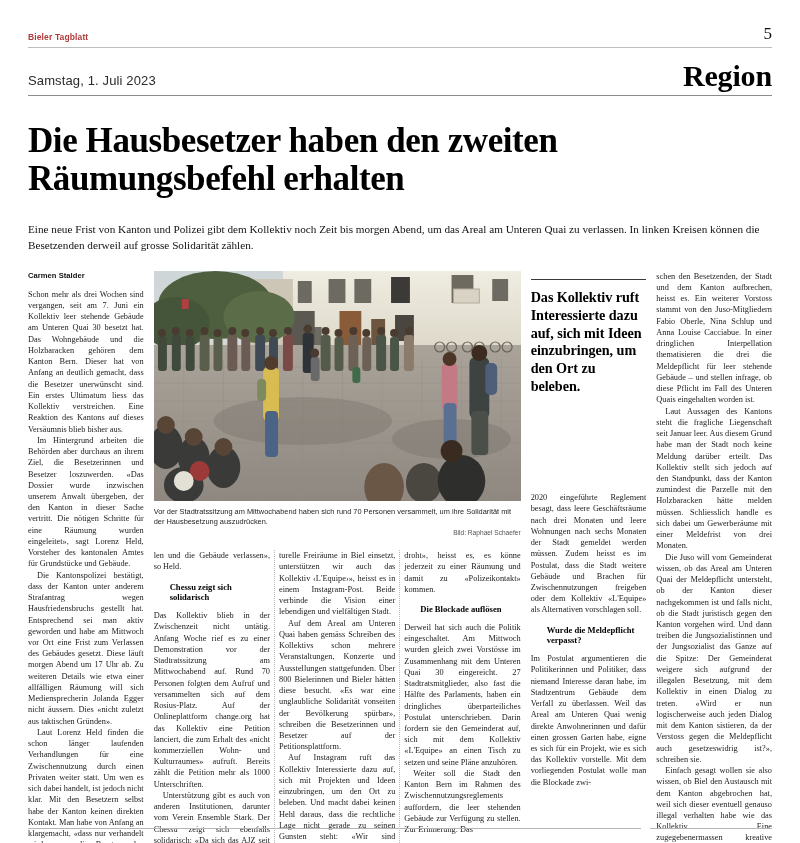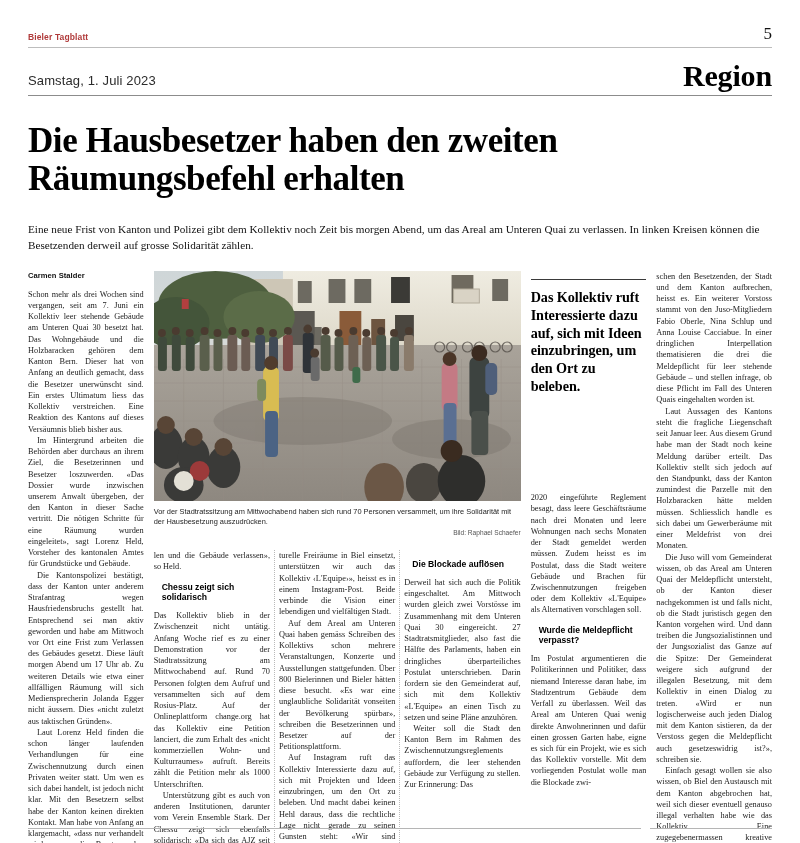--- a/index.html
+++ b/index.html
@@ -98,25 +98,25 @@
     line-height: 1.355;
     text-align: justify;
     margin: 0;
     color: #1b1b1b;
     hyphens: auto;
     -webkit-hyphens: auto;
   }
   p.body + p.body { text-indent: 9px; }
 
   h3.subhead {
-    font-family: Liberation Sans, sans-serif;
+    font-family: Liberation Serif, serif;
     font-weight: 700;
     font-size: 8.6px;
     line-height: 1.25;
-    margin: 9px 0 7px 8px;
+    margin: 9px 0 7px 16px;
     color: #000;
   }
 
   
   .photo-block { grid-column: 2 / span 3; }
   .photo {
     width: 100%; height: 230px;
     position: relative; overflow: hidden;
     background: linear-gradient(#b9c8d2, #9fb0ba);
   }
@@ -374,20 +374,21 @@
           <p class="body">Unterstützung gibt es auch von anderen Institutionen, darunter vom Verein Ensemble Stark. Der Chessu zeigt sich ebenfalls solidarisch: «Da sich das AJZ seit jeher für soziokul-</p>
         </div>
 
         <div class="photo-col">
           <p class="body">turelle Freiräume in Biel einsetzt, unterstützen wir auch das Kollektiv ‹L'Equipe›», heisst es in einem Instagram-Post. Beide verbinde die Vision einer lebendigen und vielfältigen Stadt.</p>
           <p class="body">Auf dem Areal am Unteren Quai haben gemäss Schreiben des Kollektivs schon mehrere Veranstaltungen, Konzerte und Ausstellungen stattgefunden. Über 800 Bielerinnen und Bieler hätten diese besucht. «Es war eine unglaubliche Solidarität vonseiten der Bevölkerung spürbar», schreiben die Besetzerinnen und Besetzer auf der Petitionsplattform.</p>
           <p class="body">Auf Instagram ruft das Kollektiv Interessierte dazu auf, sich mit Projekten und Ideen einzubringen, um den Ort zu beleben. Und macht dabei keinen Hehl daraus, dass die rechtliche Lage nicht gerade zu seinen Gunsten steht: «Wir sind räumungsbe-</p>
         </div>
 
         <div class="photo-col">
+          <p class="body">droht», heisst es, es könne jederzeit zu einer Räumung und damit zu «Polizeikontakt» kommen.</p>
           <h3 class="subhead">Die Blockade auflösen</h3>
           <p class="body">Derweil hat sich auch die Politik eingeschaltet. Am Mittwoch wurden gleich zwei Vorstösse im Zusammenhang mit dem Unteren Quai 30 eingereicht. 27 Stadtratsmitglieder, also fast die Hälfte des Parlaments, haben ein dringliches überparteiliches Postulat unterschrieben. Darin fordern sie den Gemeinderat auf, sich mit dem Kollektiv «L'Equipe» an einen Tisch zu setzen und seine Pläne anzuhören.</p>
           <p class="body">Weiter soll die Stadt den Kanton Bern im Rahmen des Zwischennutzungsreglements auffordern, die leer stehenden Gebäude zur Verfügung zu stellen. Zur Erinnerung: Das</p>
         </div>
       </div>
     </div>
 
     <div class="col">
       <div class="pullquote-wrap">
         <div class="pullquote-rule"></div>

